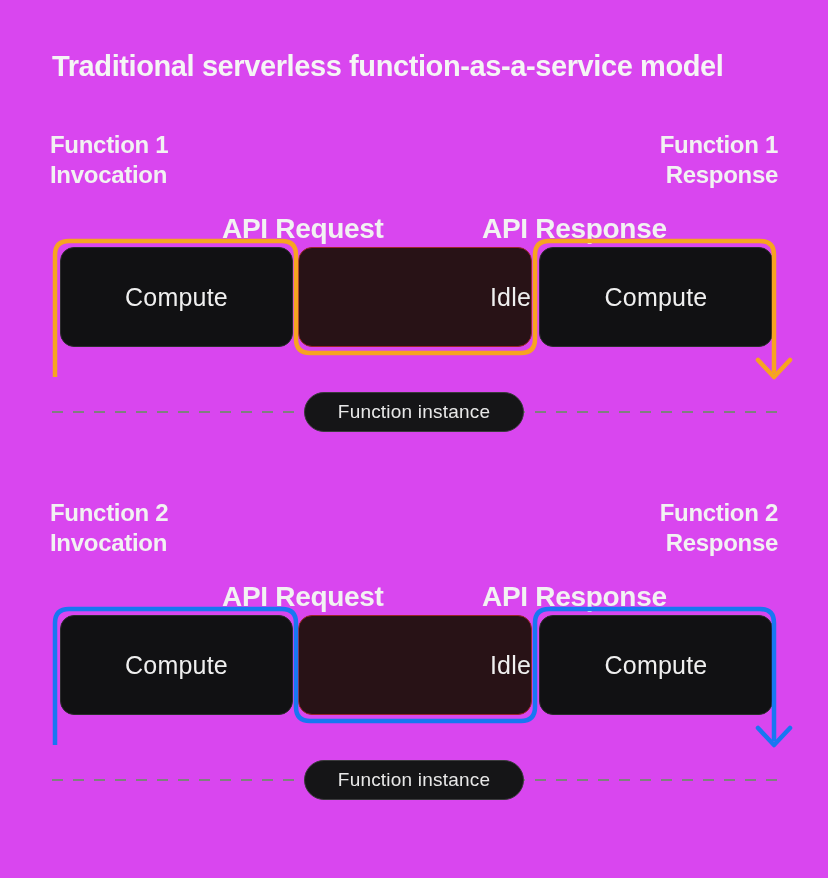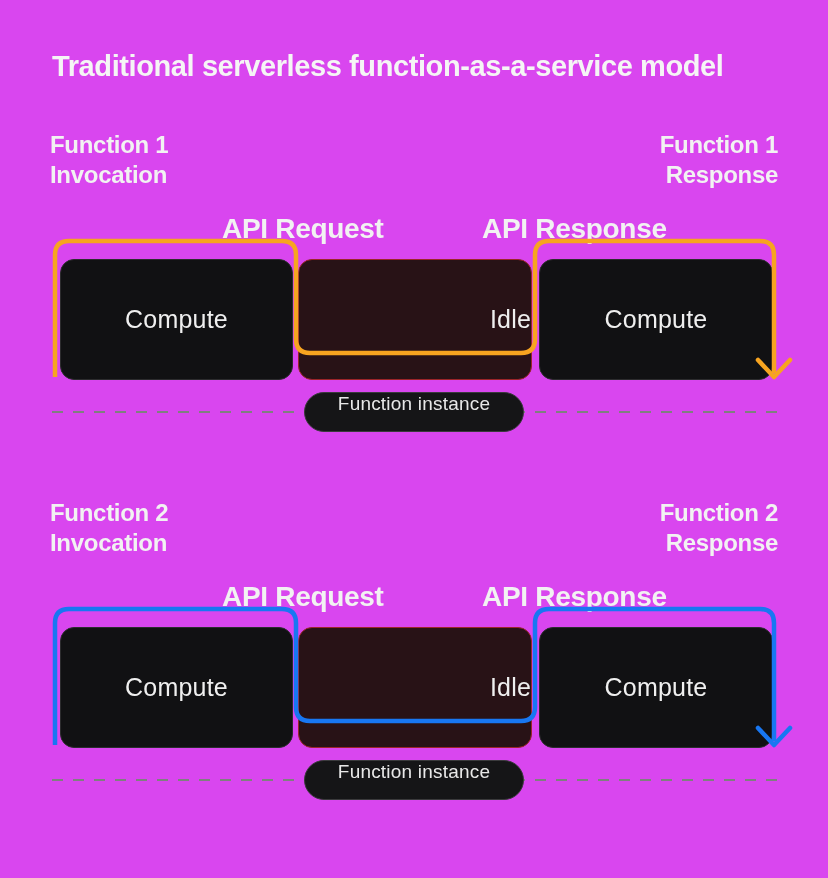--- a/index.html
+++ b/index.html
@@ -54,31 +54,30 @@
     color: #F2F2F2;
     white-space: nowrap;
     margin-top: 46px;
   }
   .label-api-request  { left: 222px; }
   .label-api-response { left: 482px; }
 
   .box {
     position: absolute;
     top: 117px;
-    height: 121px;
+    height: 100px;
     border-radius: 14px;
     display: flex;
     align-items: center;
     justify-content: center;
     box-sizing: border-box;
     font-size: 25px;
     font-weight: 400;
     letter-spacing: 0.2px;
     color: #EFEFEF;
-    margin-top: 12px;
   }
   .box-compute {
     background: #111113;
     border: 1px solid #2C2C2E;
   }
   .box-idle {
     background: #281216;
     border: 1.5px solid #9B2529;
     justify-content: flex-end;
   }
@@ -115,20 +114,21 @@
     position: absolute;
     left: 304px;
     top: 262px;
     width: 220px;
     height: 40px;
     box-sizing: border-box;
     border-radius: 20px;
     background: #151517;
     border: 1px solid #3A3A3C;
     display: flex;
+    align-items: center;
     justify-content: center;
     font-size: 19px;
     font-weight: 400;
     letter-spacing: 0.2px;
     color: #E8E8E8;
     white-space: nowrap;
   }
 </style>
 </head>
 <body>

